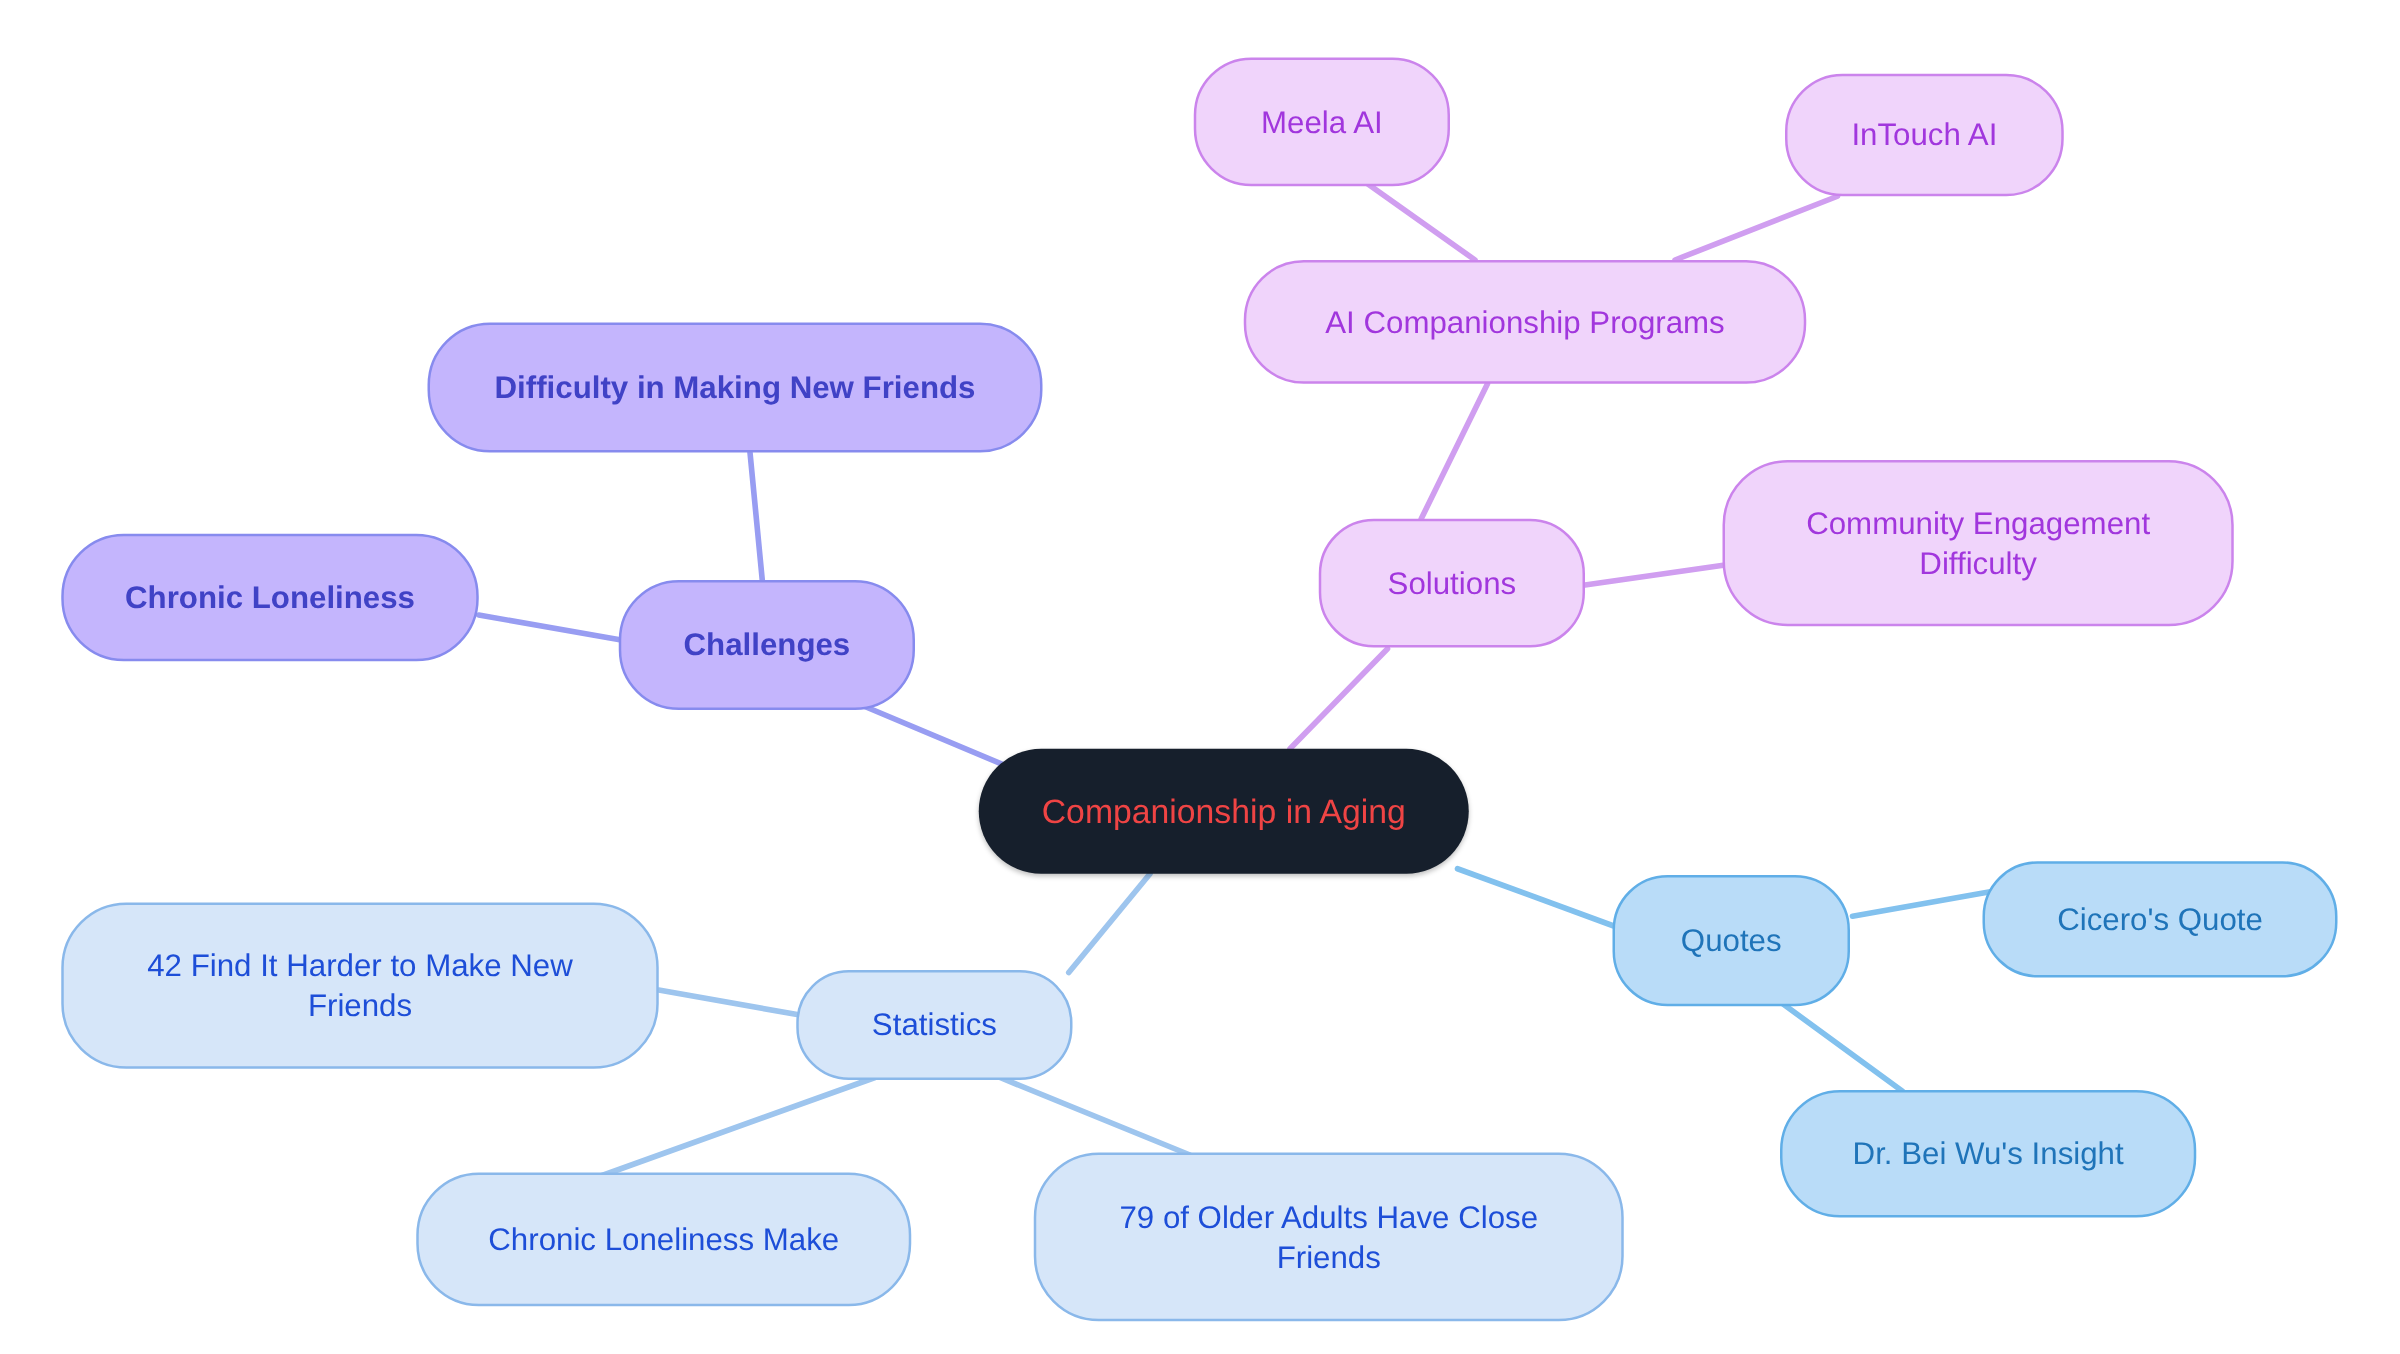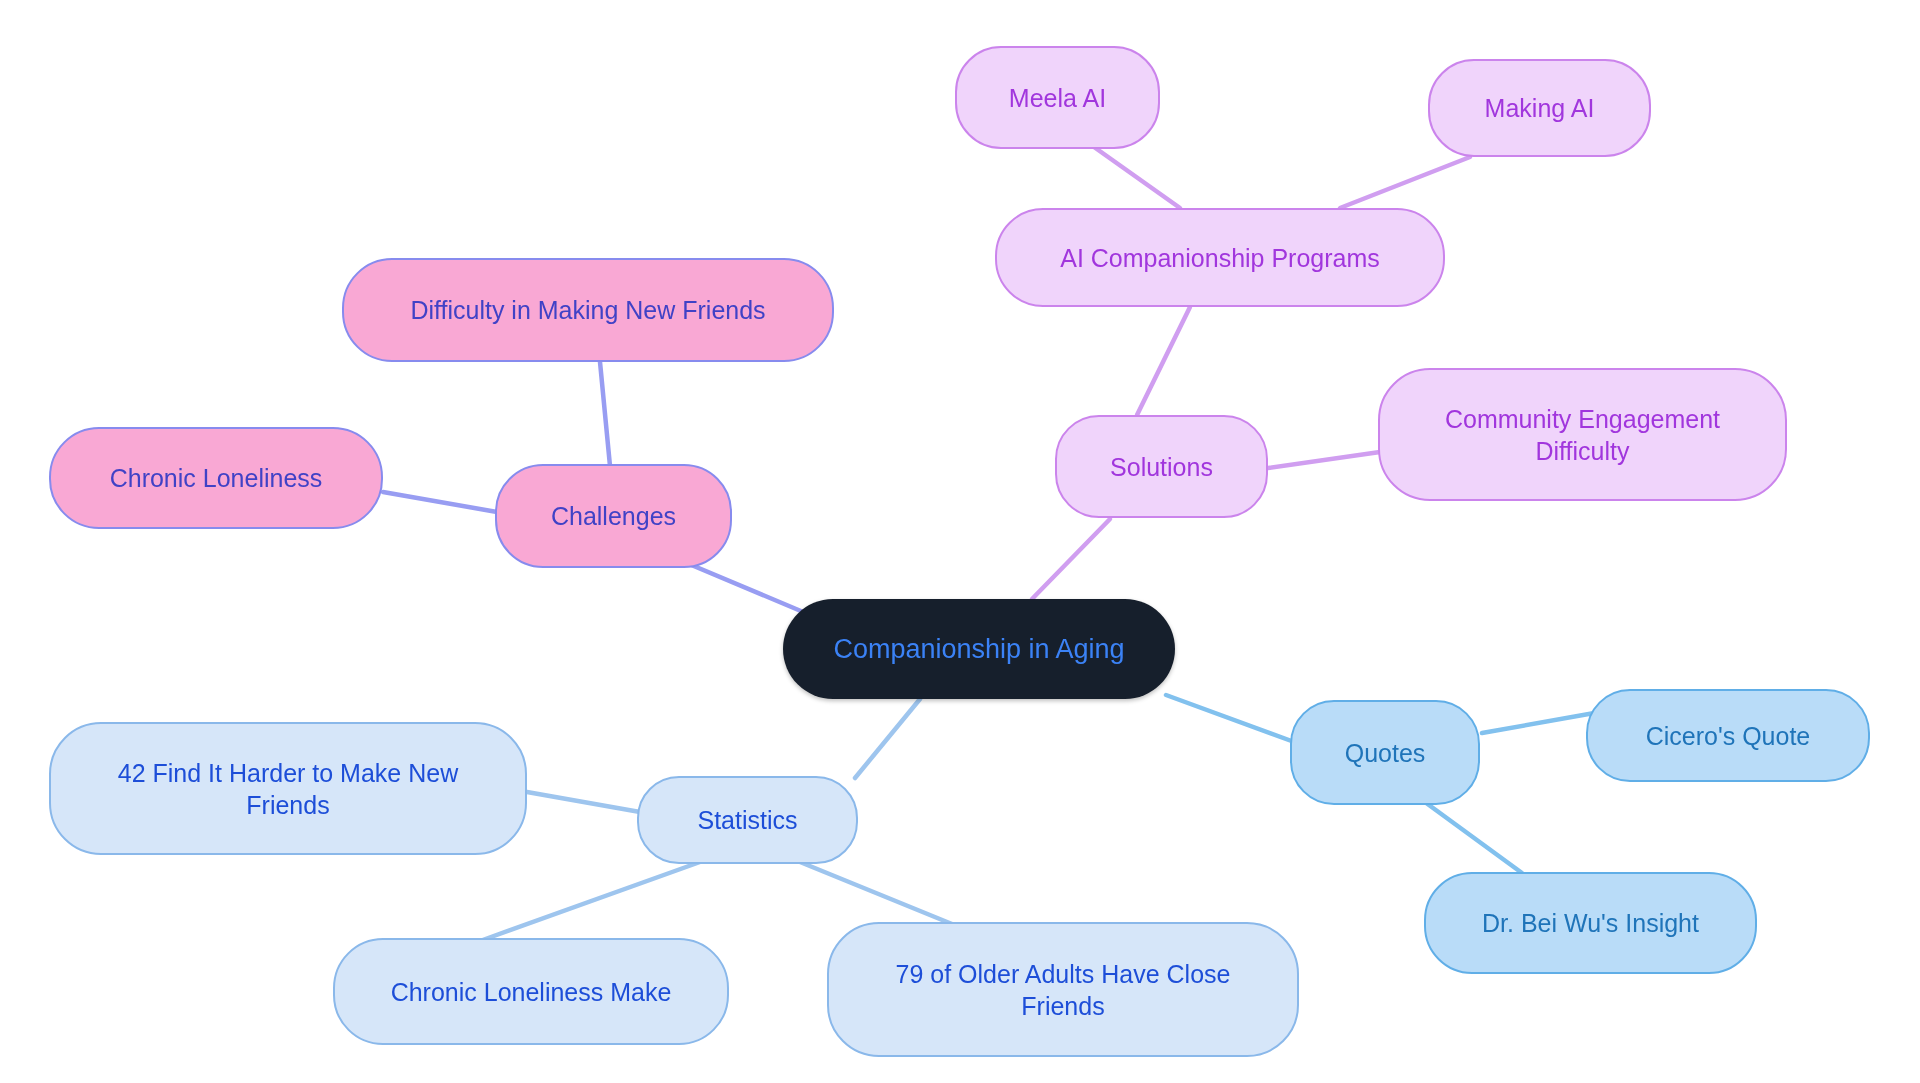--- a/index.html
+++ b/index.html
@@ -29,31 +29,32 @@
     justify-content: center;
     text-align: center;
     font-size: 25px;
     line-height: 1.28;
     padding: 0 22px;
     border: 2px solid transparent;
     white-space: pre-line;
   }
   .node.center-node {
     background: #161f2c;
-    color: #3b82f6;
+    color: #ef4444;
     border: none;
     font-size: 27px;
     border-radius: 50px;
     box-shadow: 0 2px 4px rgba(0,0,0,0.25);
   }
   
   .challenges {
-    background: #f9a8d4;
+    background: #c4b5fd;
     border-color: #878bee;
     color: #4042c6;
+    font-weight: bold;
   }
   .edge-challenges { stroke: #989df2; }
   
   .solutions {
     background: #f0d4fb;
     border-color: #cb84ec;
     color: #a136dd;
   }
   .edge-solutions { stroke: #d09ef0; }
   
@@ -105,21 +106,21 @@
 
   <div class="node center-node" style="left:783px; top:599px; width:392px; height:100px;">Companionship in Aging</div>
 
   <div class="node challenges" style="left:495px; top:464px; width:237px; height:104px; border-radius:48px;">Challenges</div>
   <div class="node challenges" style="left:342px; top:258px; width:492px; height:104px; border-radius:50px;">Difficulty in Making New Friends</div>
   <div class="node challenges" style="left:49px; top:427px; width:334px; height:102px; border-radius:50px;">Chronic Loneliness</div>
 
   <div class="node solutions" style="left:1055px; top:415px; width:213px; height:103px; border-radius:44px;">Solutions</div>
   <div class="node solutions" style="left:995px; top:208px; width:450px; height:99px; border-radius:48px;">AI Companionship Programs</div>
   <div class="node solutions" style="left:955px; top:22px; width:205px; height:103px; border-radius:46px;margin-top:24px;">Meela AI</div>
-  <div class="node solutions" style="left:1428px; top:59px; width:223px; height:98px; border-radius:46px;">Making AI</div>
+  <div class="node solutions" style="left:1428px; top:59px; width:223px; height:98px; border-radius:46px;">InTouch AI</div>
   <div class="node solutions" style="left:1378px; top:368px; width:409px; height:133px; border-radius:52px;">Community Engagement Difficulty</div>
 
   <div class="node quotes" style="left:1290px; top:700px; width:190px; height:105px; border-radius:44px;">Quotes</div>
   <div class="node quotes" style="left:1586px; top:645px; width:284px; height:93px; border-radius:44px;margin-top:44px;">Cicero's Quote</div>
   <div class="node statistics" style="left:637px; top:776px; width:221px; height:88px; border-radius:42px;">Statistics</div>
 
   <div class="node quotes" style="left:1424px; top:872px; width:333px; height:102px; border-radius:48px;">Dr. Bei Wu's Insight</div>
   <div class="node statistics" style="left:49px; top:722px; width:478px; height:133px; border-radius:52px;">42 Find It Harder to Make New Friends</div>
   <div class="node statistics" style="left:333px; top:938px; width:396px; height:107px; border-radius:50px;">Chronic Loneliness Make</div>
   <div class="node statistics" style="left:827px; top:922px; width:472px; height:135px; border-radius:52px;">79 of Older Adults Have Close Friends</div>

